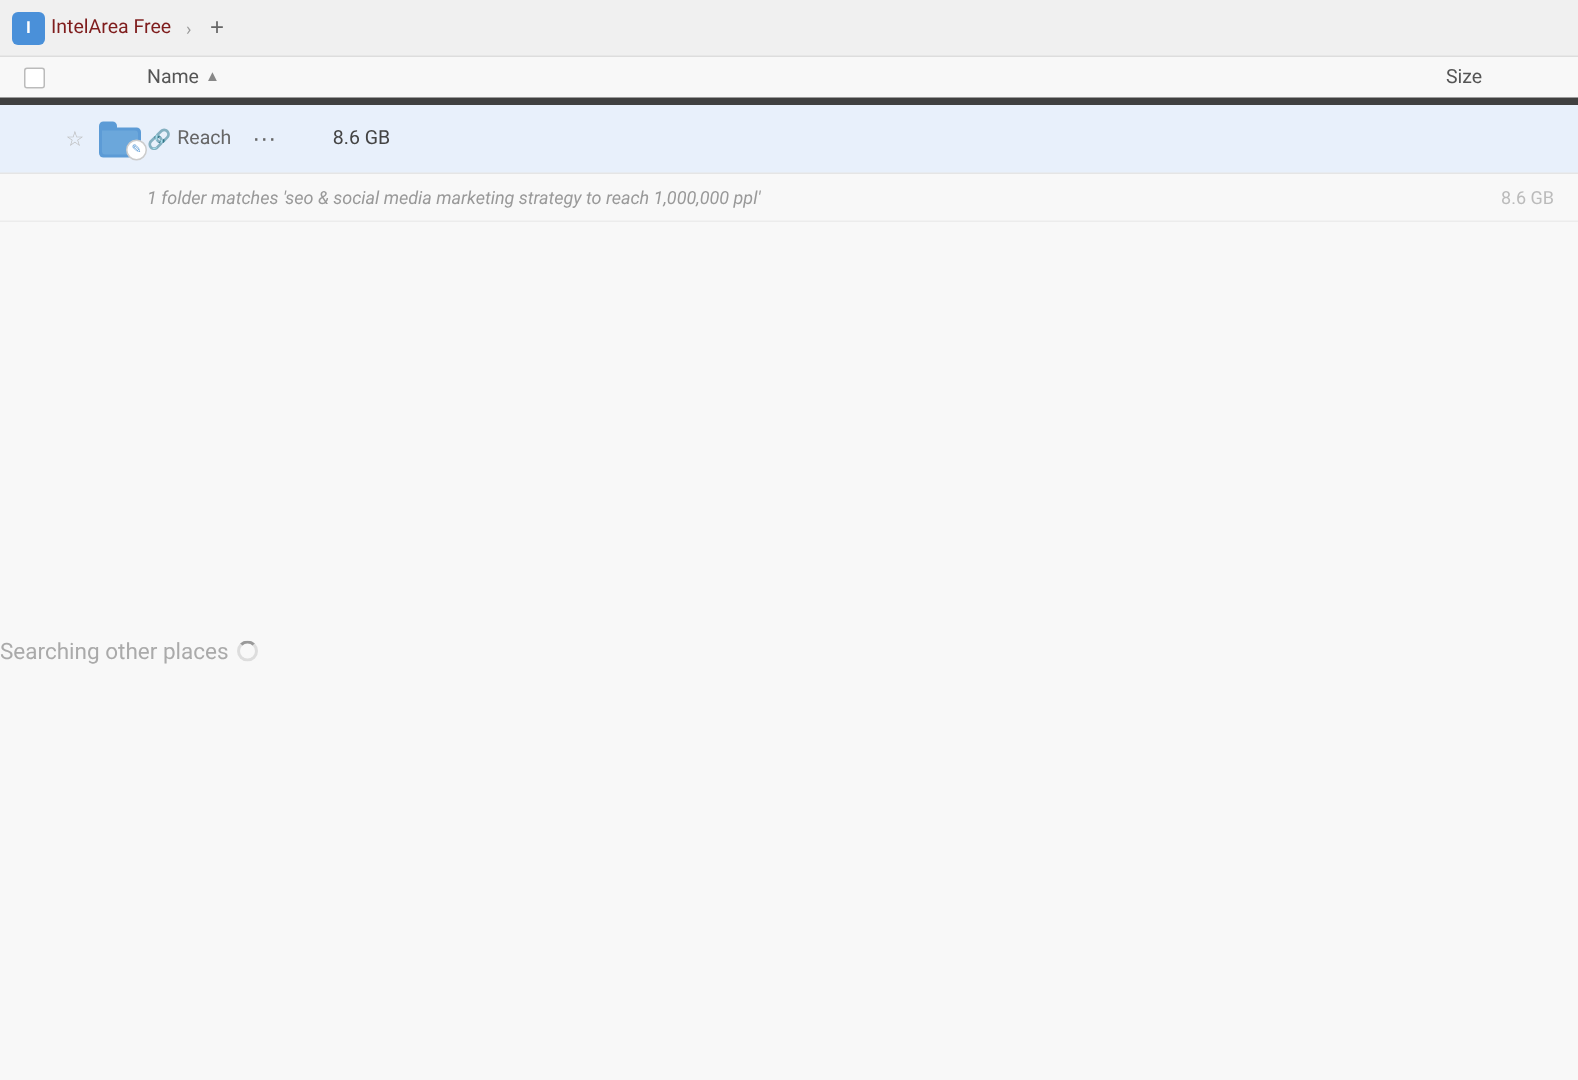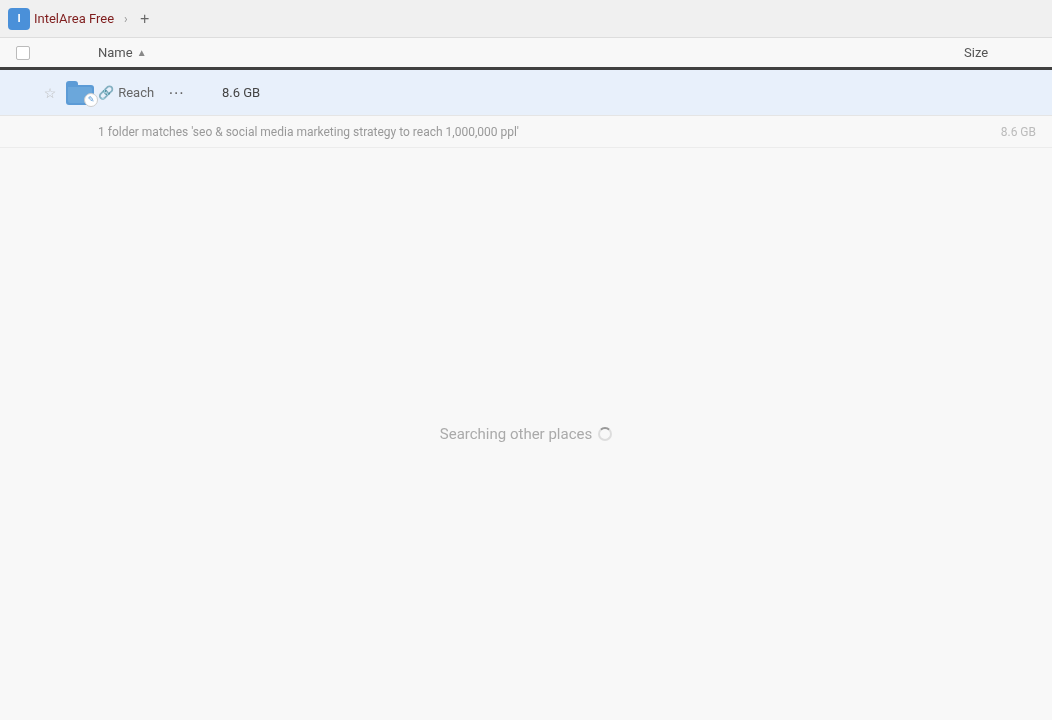--- a/index.html
+++ b/index.html
@@ -68,21 +68,21 @@
       font-size: 16px;
       border-radius: 3px;
     }
 
     
     .column-headers {
       display: flex;
       align-items: center;
       height: 32px;
       background: #f8f8f8;
-      border-bottom: 3px solid #404040;
+      border-bottom: 5px solid #404040;
       padding: 0 8px;
     }
 
     .checkbox-col {
       width: 30px;
       display: flex;
       align-items: center;
       justify-content: center;
       flex-shrink: 0;
     }
@@ -260,36 +260,36 @@
       align-items: center;
       height: 32px;
       padding: 0 8px 0 98px;
       border-bottom: 1px solid #ececec;
     }
 
     .match-text {
       flex: 1;
       font-size: 12px;
       color: #999;
+      font-style: italic;
     }
 
     .match-size {
       width: 70px;
       text-align: right;
       font-size: 12px;
       color: #bbb;
       padding-right: 8px;
     }
 
     
     .content-area {
       flex: 1;
       display: flex;
       flex-direction: column;
-      align-items: center;
       justify-content: center;
       height: calc(720px - 38px - 32px - 46px - 32px);
       position: relative;
     }
 
     .searching-text {
       font-size: 15px;
       color: #aaa;
       display: flex;
       align-items: center;

